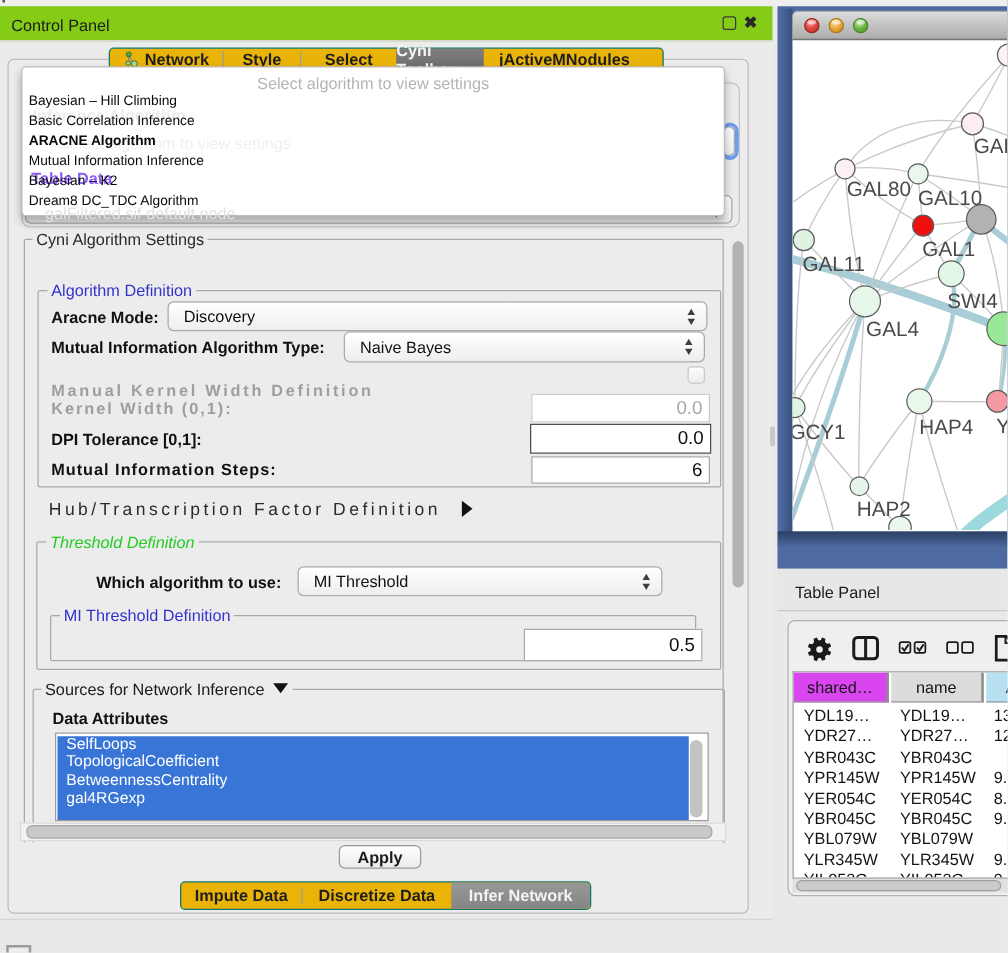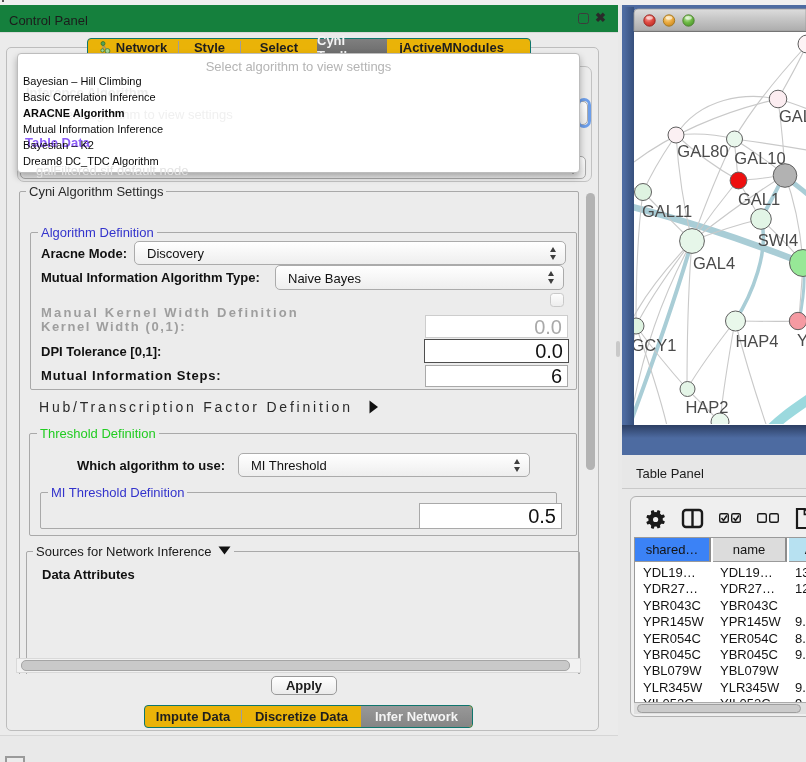--- a/index.html
+++ b/index.html
@@ -1,21 +1,21 @@
 <!DOCTYPE html>
 <html><head>
 <meta charset="utf-8">
 <style>
 * { margin:0; padding:0; box-sizing:border-box; }
 html,body { width:806px; height:762px; overflow:hidden; }
 body { font-family:"Liberation Sans", sans-serif; background:#e9e9e9; position:relative; }
 .abs { position:absolute; }
 
 #dock { left:0; top:0; width:618px; height:736px; background:#ebebeb; border-bottom:1px solid #d6d6d6; }
-#titlebar { left:0; top:5px; width:618px; height:28px; background:#15803d; border-bottom:1px solid #d8d8d8; }
+#titlebar { left:0; top:5px; width:618px; height:28px; background:#84cc16; border-bottom:1px solid #d8d8d8; }
 #titlebar .t { position:absolute; left:9px; top:8px; font-size:13px; color:#1c1c1c; }
 #tb-float { left:578px; top:13px; width:11px; height:11px; border:1.6px solid #3c3c3c; border-radius:2.5px; }
 #tb-close { left:595px; top:10px; font-size:13px; font-weight:bold; color:#2a2a2a; }
 
 #tabpanel { left:6px; top:47px; width:593px; height:684px; border:1px solid #bdbdbd; border-radius:5px; background:#ececec; }
 
 .seg { background:#eab308; border:1px solid #0f766e; border-radius:4px; display:flex; align-items:center; }
 #toptabs { left:87px; top:38px; width:444px; height:19px; font-size:13px; font-weight:bold; color:#1e1e1e; }
 #toptabs .tab { height:100%; display:flex; align-items:center; justify-content:center; }
 #toptabs .sep, #bottabs .sep { width:1px; height:13px; background:#9d9d9d; }
@@ -26,21 +26,21 @@
 
 label.b { font-size:13px; font-weight:bold; color:#111; position:absolute; }
 label.dis { color:#9e9e9e; }
 .group { position:absolute; border:1px solid #a9a9a9; border-radius:2px; }
 .gtitle { position:absolute; top:-8px; font-size:13px; background:#ececec; padding:0 3px; white-space:nowrap; }
 .combo { position:absolute; border:1px solid #ababab; border-radius:5px; background:linear-gradient(#ffffff,#eeeeee); font-size:13px; color:#111; }
 .combo .cv { position:absolute; left:12px; top:50%; transform:translateY(-50%); }
 .combo .arr { position:absolute; right:8px; top:50%; margin-top:-6.5px; width:7px; height:13px; }
 .combo .arr:before { content:""; position:absolute; left:0; top:0; border-left:3.5px solid transparent; border-right:3.5px solid transparent; border-bottom:5px solid #3e3e3e; }
 .combo .arr:after { content:""; position:absolute; left:0; bottom:0; border-left:3.5px solid transparent; border-right:3.5px solid transparent; border-top:5px solid #3e3e3e; }
-.field { position:absolute; border:1px solid #b9b9b9; background:#fff; font-size:20px; color:#111; text-align:right; padding-right:7px; }
+.field { position:absolute; border:1px solid #b9b9b9; background:#fff; font-size:15px; color:#111; text-align:right; padding-right:7px; }
 .field span { position:absolute; right:5px; top:50%; transform:translateY(-50%); }
 
 .sb-thumb { position:absolute; background:#b3b3b3; border-radius:5px; }
 
 #popup { left:17px; top:53px; width:563px; height:120px; background:#ffffff; border:1px solid #bdbdbd; border-radius:4px; box-shadow:0 4px 7px rgba(0,0,0,0.3); z-index:40; }
 #popup .ph { position:absolute; top:5px; left:0; width:100%; text-align:center; color:#b4b4b4; font-size:13px; }
 #popup .it { position:absolute; left:5px; font-size:11px; color:#0a0a0a; white-space:nowrap; }
 #popup .ghost { position:absolute; font-size:13px; white-space:nowrap; }
 
 #desktop { left:622px; top:0; width:184px; height:455px; background:#4d6ba1; }
@@ -100,21 +100,21 @@
     <label class="b" style="left:41px;top:368px;letter-spacing:0.8px;">Mutual Information Steps:</label>
     <div class="field" style="left:425px;top:365px;width:143px;height:22px;border-color:#a9a9a9;">
         <span>6</span>
       </div>
     <label style="position:absolute;left:39px;top:399px;font-size:14px;letter-spacing:2.8px;color:#2a2a2a;">Hub/Transcription Factor Definition</label>
     <svg class="abs" style="left:368px;top:400px;" width="11" height="14" viewBox="0 0 11 14">
         <path d="M1.5 0.5 L10 7 L1.5 13.5 Z" fill="#111"></path>
       </svg>
 
     <div class="group" style="left:29px;top:433px;width:548px;height:103px;">
-      <span class="gtitle" style="left:7px;color:#22cc22;">Threshold Definition</span>
+      <span class="gtitle" style="left:7px;color:#22cc22;font-style:italic;">Threshold Definition</span>
     </div>
     <label class="b" style="left:77px;top:458px;">Which algorithm to use:</label>
     <div class="combo" style="left:238px;top:453px;width:292px;height:24px;">
       <span class="cv">MI Threshold</span>
         <span class="arr"></span>
     </div>
     <div class="group" style="left:40px;top:492px;width:517px;height:37px;">
       <span class="gtitle" style="left:7px;color:#3333cc;">MI Threshold Definition</span>
     </div>
     <div class="field" style="left:419px;top:503px;width:143px;height:26px;border-color:#a9a9a9;">
@@ -122,20 +122,25 @@
       </div>
 
     <div class="group" style="left:26px;top:551px;width:554px;height:140px;">
       <span class="gtitle" style="left:6px;color:#1a1a1a;">Sources for Network Inference
         <svg width="13" height="9" viewBox="0 0 13 9" style="vertical-align:1px;margin-left:3px;">
             <path d="M0.5 0.5 L12.5 0.5 L6.5 8.5 Z" fill="#111"></path>
           </svg>
       </span>
     </div>
     <label class="b" style="left:42px;top:567px;">Data Attributes</label>
+    <div class="abs" style="left:44px;top:586px;width:523px;height:71px;border:1px solid #9a9a9a;background:#fff;overflow:hidden;">
+      <div class="abs" style="left:1px;top:2px;width:505px;height:68px;background:#3875d7;"></div>
+      <div class="abs" style="left:8px;top:0.5px;font-size:12.6px;line-height:14.6px;color:#fff;">SelfLoops<br>TopologicalCoefficient<br>BetweennessCentrality<br>gal4RGexp</div>
+      <div class="sb-thumb" style="left:507px;top:5px;width:10px;height:62px;background:#c3c3c3;"></div>
+    </div>
 
     <div class="abs" style="left:16px;top:658px;width:565px;height:15px;background:#f2f2f2;border:1px solid #d9d9d9;"></div>
     <div class="sb-thumb" style="left:21px;top:660px;width:549px;height:11px;background:#c9c9c9;border:1px solid #a5a5a5;"></div>
     <div class="sb-thumb" style="left:586px;top:193px;width:9px;height:277px;"></div>
 
     <div class="abs" style="left:15px;top:674px;width:569px;height:30px;background:#ececec;"></div>
 
     <div class="abs" style="left:271px;top:676px;width:66px;height:19px;border:1px solid #9a9a9a;border-radius:5px;background:linear-gradient(#ffffff,#ebebeb);text-align:center;font-size:13px;font-weight:bold;color:#1a1a1a;line-height:17px;">Apply</div>
   </div>
 
@@ -329,21 +334,21 @@
       <path d="M 90.5 19 l 2 2.5 3.4 -5" stroke-width="1.6"></path>
       <path d="M 102.5 19 l 2 2.5 3.4 -5" stroke-width="1.6"></path>
       <rect x="126.7" y="14.7" width="8.6" height="8.6" rx="1.5"></rect>
       <rect x="138.7" y="14.7" width="8.6" height="8.6" rx="1.5"></rect>
     </g>
     <path d="M 166 10 h 8 l 5 5 v 14 h -13 z" fill="none" stroke="#1a1a1a" stroke-width="2.2"></path>
     <path d="M 173.4 10.4 v 5 h 5" fill="none" stroke="#1a1a1a" stroke-width="1.6"></path>
   </svg>
 
   <div class="abs" style="left:3px;top:40px;width:187px;height:166px;background:#fff;border-top:1px solid #9a9a9a;border-left:1px solid #9a9a9a;overflow:hidden;font-size:13px;color:#141414;">
-    <div class="abs" style="left:0;top:0;width:76px;height:24px;background:#3b82f6;border-right:2px solid #8d8d8d;border-bottom:1px solid #9a9a9a;text-align:center;line-height:24px;">shared…</div>
+    <div class="abs" style="left:0;top:0;width:76px;height:24px;background:#d946ef;border-right:2px solid #8d8d8d;border-bottom:1px solid #9a9a9a;text-align:center;line-height:24px;">shared…</div>
     <div class="abs" style="left:78px;top:0;width:74px;height:24px;background:#dcdcdc;border-right:2px solid #8d8d8d;border-bottom:1px solid #9a9a9a;text-align:center;line-height:24px;">name</div>
     <div class="abs" style="left:154px;top:0;width:40px;height:24px;background:#b7e1f1;border-bottom:1px solid #9a9a9a;text-align:center;line-height:24px;">A</div>
     <div class="abs" style="left:8px;top:27px;line-height:16.4px;">YDL19…<br>YDR27…<br>YBR043C<br>YPR145W<br>YER054C<br>YBR045C<br>YBL079W<br>YLR345W<br>YIL052C</div>
     <div class="abs" style="left:85px;top:27px;line-height:16.4px;">YDL19…<br>YDR27…<br>YBR043C<br>YPR145W<br>YER054C<br>YBR045C<br>YBL079W<br>YLR345W<br>YIL052C</div>
     <div class="abs" style="left:160px;top:27px;line-height:16.4px;">13<br>12<br>&nbsp;<br>9.<br>8.<br>9.<br>&nbsp;<br>9.<br>9.</div>
   </div>
 
   <div class="abs" style="left:3px;top:205px;width:187px;height:12px;background:#e0e0e0;border-top:1px solid #ababab;"></div>
   <div class="abs" style="left:6px;top:207px;width:164px;height:9px;background:#cbcbcb;border:1px solid #9f9f9f;border-radius:5px;"></div>
 </div>

